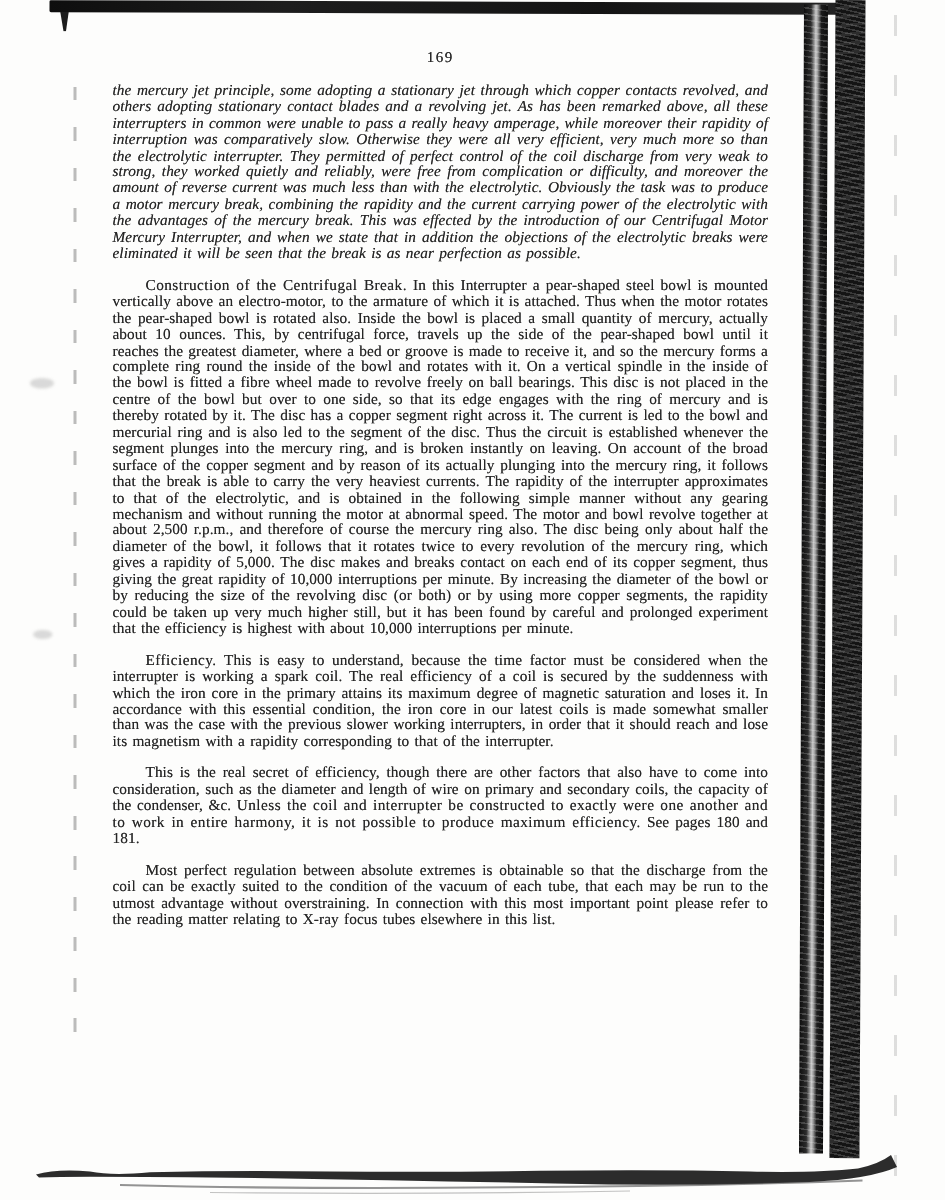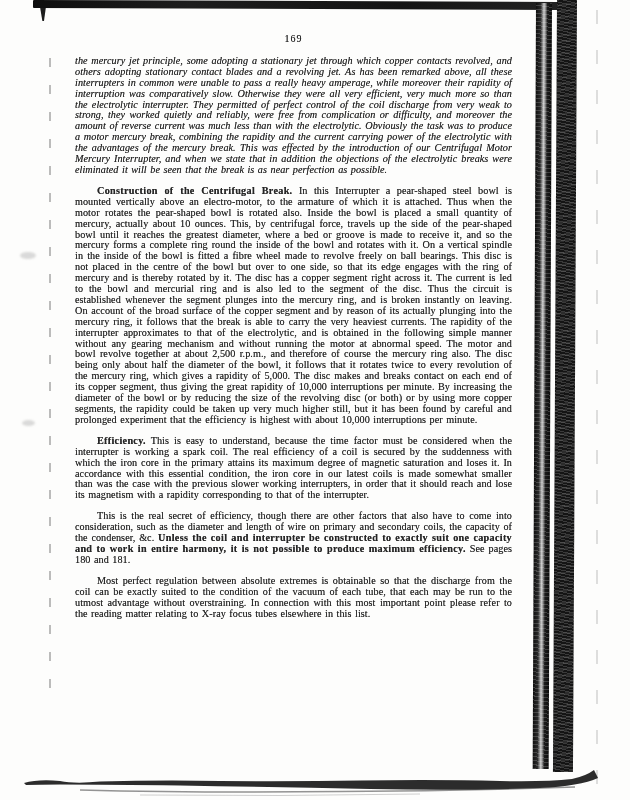--- a/index.html
+++ b/index.html
@@ -76,21 +76,21 @@
     text-shadow: 0 0 0.35px rgba(40,40,40,0.7);
   }
   .pagenum {
     text-align: center;
     font-size: 10px;
     letter-spacing: 1px;
     margin-bottom: 11px;
   }
   .content p { margin: 0 0 10px 0; text-indent: 22px; }
   .content p.first { text-indent: 0; font-style: italic; }
-  .content b { font-weight: bold; letter-spacing: 0.3px; }
+  .content b { font-weight: normal; letter-spacing: 0.3px; }
 </style>
 </head>
 <body>
 
 <div class="page">
 
   <div class="top-bar"></div>
   <div class="top-drip"></div>
   <div class="band-inner"></div>
   <div class="band-outer"></div>
@@ -107,19 +107,19 @@
   <div class="content">
     <div class="pagenum">169</div>
 
     <p class="first"><span>the mercury jet principle, some adopting a stationary jet through which copper contacts revolved, and others adopting stationary contact blades and a revolving jet. As has been remarked above, all these interrupters in common were unable to pass a really heavy amperage, while moreover their rapidity of interruption was comparatively slow.  Otherwise they were all very efficient, very much more so than the electrolytic interrupter.  They permitted of perfect control of the coil discharge from very weak to strong, they worked quietly and reliably, were free from complication or difficulty, and moreover the amount of reverse current was much less than with the electrolytic.  Obviously the task was to produce a motor mercury break, combining the rapidity and the current carrying power of the electrolytic with the advantages of the mercury break.  This was effected by the introduction of our Centrifugal Motor Mercury Interrupter, and when we state that in addition the objections of the electrolytic breaks were eliminated it will be seen that the break is as near perfection as possible.</span></p>
 
     <p><b>Construction of the Centrifugal Break.</b><span>  In this Interrupter a pear-shaped steel bowl is mounted vertically above an electro-motor, to the armature of which it is attached.  Thus when the motor rotates the pear-shaped bowl is rotated also.  Inside the bowl is placed a small quantity of mercury, actually about 10 ounces.  This, by centrifugal force, travels up the side of the pear-shaped bowl until it reaches the greatest diameter, where a bed or groove is made to receive it, and so the mercury forms a complete ring round the inside of the bowl and rotates with it.  On a vertical spindle in the inside of the bowl is fitted a fibre wheel made to revolve freely on ball bearings.  This disc is not placed in the centre of the bowl but over to one side, so that its edge engages with the ring of mercury and is thereby rotated by it.  The disc has a copper segment right across it.  The current is led to the bowl and mercurial ring and is also led to the segment of the disc.  Thus the circuit is established whenever the segment plunges into the mercury ring, and is broken instantly on leaving.  On account of the broad surface of the copper segment and by reason of its actually plunging into the mercury ring, it follows that the break is able to carry the very heaviest currents.  The rapidity of the interrupter approximates to that of the electrolytic, and is obtained in the following simple manner without any gearing mechanism and without running the motor at abnormal speed.  The motor and bowl revolve together at about 2,500 r.p.m., and therefore of course the mercury ring also.  The disc being only about half the diameter of the bowl, it follows that it rotates twice to every revolution of the mercury ring, which gives a rapidity of 5,000.  The disc makes and breaks contact on each end of its copper segment, thus giving the great rapidity of 10,000 interruptions per minute.  By increasing the diameter of the bowl or by reducing the size of the revolving disc (or both) or by using more copper segments, the rapidity could be taken up very much higher still, but it has been found by careful and prolonged experiment that the efficiency is highest with about 10,000 interruptions per minute.</span></p>
 
     <p><b>Efficiency.</b><span>  This is easy to understand, because the time factor must be considered when the interrupter is working a spark coil.  The real efficiency of a coil is secured by the suddenness with which the iron core in the primary attains its maximum degree of magnetic saturation and loses it.  In accordance with this essential condition, the iron core in our latest coils is made somewhat smaller than was the case with the previous slower working interrupters, in order that it should reach and lose its magnetism with a rapidity corresponding to that of the interrupter.</span></p>
 
     <p><span>This is the real secret of efficiency, though there are other factors that also have to come into consideration, such as the diameter and length of wire on primary and secondary coils, the capacity of the condenser, &amp;c.</span>
-<b>Unless the coil and interrupter be constructed to exactly suit one capacity and to work in entire harmony, it is not possible to produce maximum efficiency.</b>
+<b>Unless the coil and interrupter be constructed to exactly were one another and to work in entire harmony, it is not possible to produce maximum efficiency.</b>
 <span>See pages 180 and 181.</span></p>
 
     <p><span>Most perfect regulation between absolute extremes is obtainable so that the discharge from the coil can be exactly suited to the condition of the vacuum of each tube, that each may be run to the utmost advantage without overstraining.  In connection with this most important point please refer to the reading matter relating to X-ray focus tubes elsewhere in this list.</span></p>
   </div>
 
 </div>
 
 </body></html>

